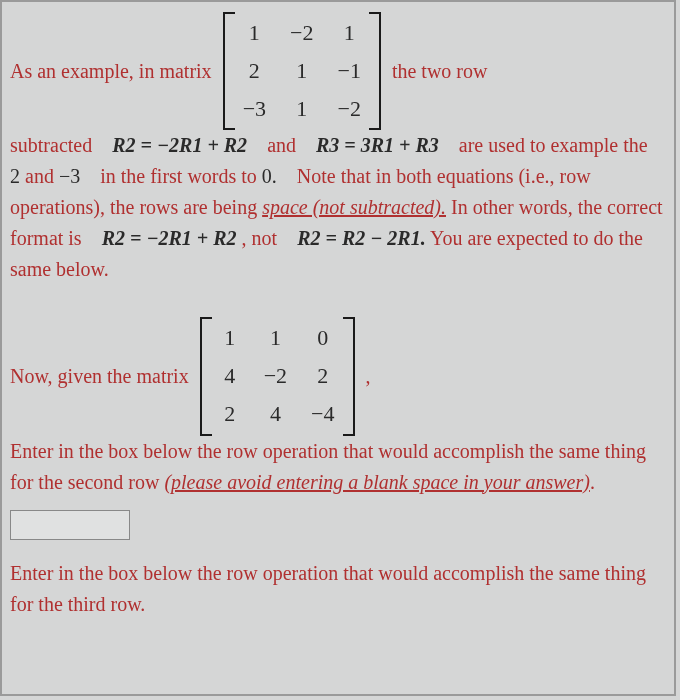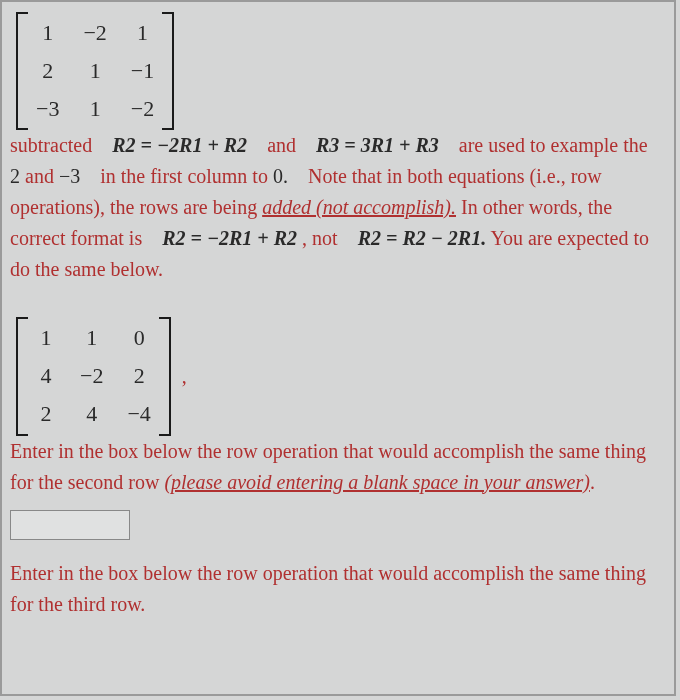--- a/index.html
+++ b/index.html
@@ -66,65 +66,68 @@
     padding: 2px 4px;
     box-sizing: border-box;
   }
   .spacer { display:inline-block; width:10px; }
 </style>
 </head>
 <body>
 
 <div class="page">
   <div class="flow">
+    <span class="red inline-item">As an example, in matrix</span>
     <span class="matrix">
       <span class="bracket left"></span>
       <span class="mbody">
         <span>1</span>
         <span>−2</span>
         <span>1</span>
         <span>2</span>
         <span>1</span>
         <span>−1</span>
         <span>−3</span>
         <span>1</span>
         <span>−2</span>
       </span>
       <span class="bracket right"></span>
     </span>
+    <span class="red inline-item">the two row</span>
     <br>
     <span class="red">subtracted</span>
     <span class="spacer"></span>
     <span class="math">R2 = −2R1 + R2</span>
     <span class="spacer"></span>
     <span class="red">and</span>
     <span class="spacer"></span>
     <span class="math">R3 = 3R1 + R3</span>
     <span class="spacer"></span>
     <span class="red">are</span>
     <span class="red">used to example the</span>
     <span class="spacer"></span>
     <span class="mr">2</span>
     <span class="red">and</span>
     <span class="mr">−3</span>
     <span class="spacer"></span>
-    <span class="red">in the first column to</span>
+    <span class="red">in the first words to</span>
     <span class="mr">0.</span>
     <span class="spacer"></span>
-    <span class="red">Note that in both equations (i.e., row operations), the rows are being </span><span class="red ul">added (not accomplish).</span>
+    <span class="red">Note that in both equations (i.e., row operations), the rows are being </span><span class="red ul">space (not subtracted).</span>
     <span class="red"> In other words, the correct format is</span>
     <span class="spacer"></span>
     <span class="math">R2 = −2R1 + R2</span>
     <span class="red">, not</span>
     <span class="spacer"></span>
     <span class="math">R2 = R2 − 2R1.</span>
     <span class="red">You are expected to do the same below.</span>
   </div>
 
   <div class="flow para2">
+    <span class="red inline-item">Now, given the matrix</span>
     <span class="matrix">
       <span class="bracket left"></span>
       <span class="mbody">
         <span>1</span>
         <span>1</span>
         <span>0</span>
         <span>4</span>
         <span>−2</span>
         <span>2</span>
         <span>2</span>

